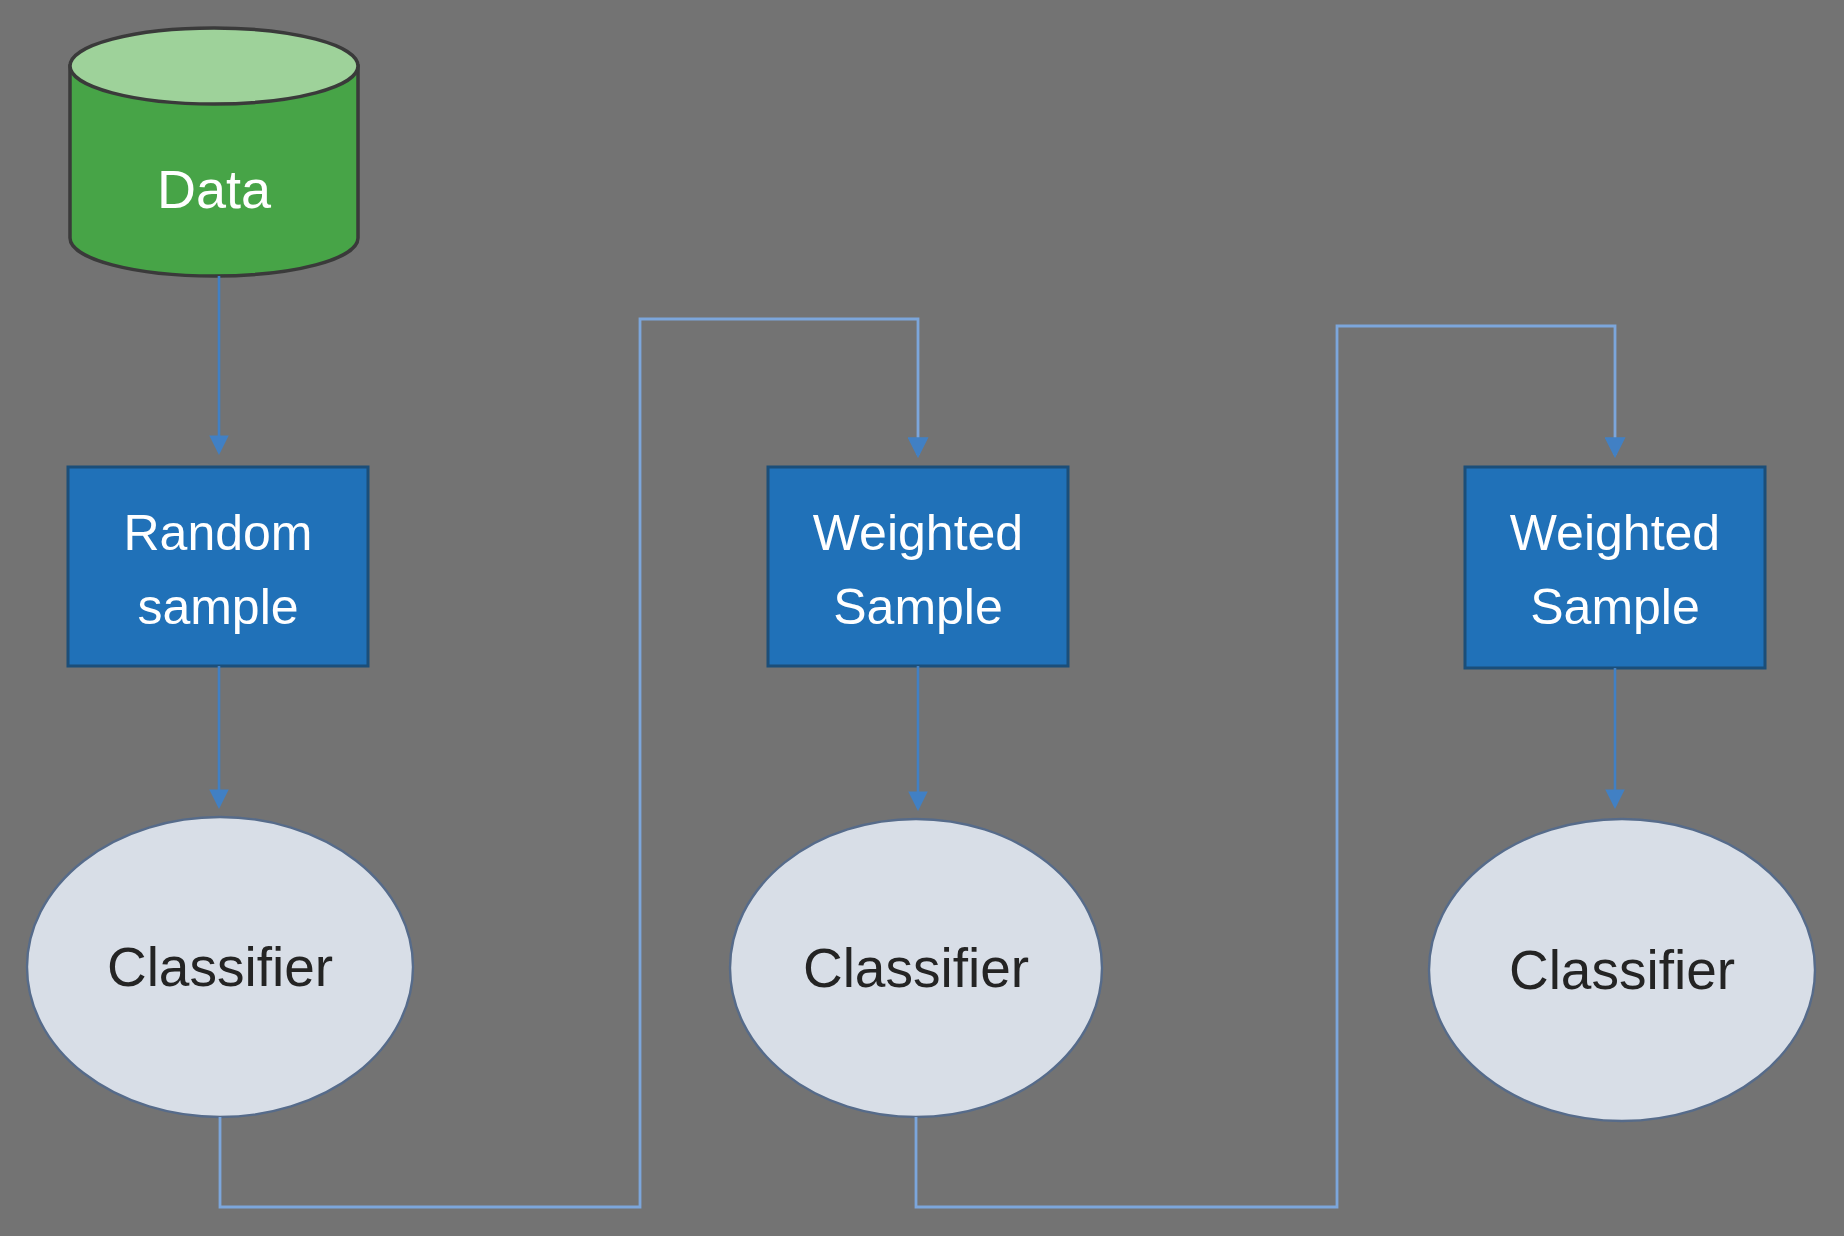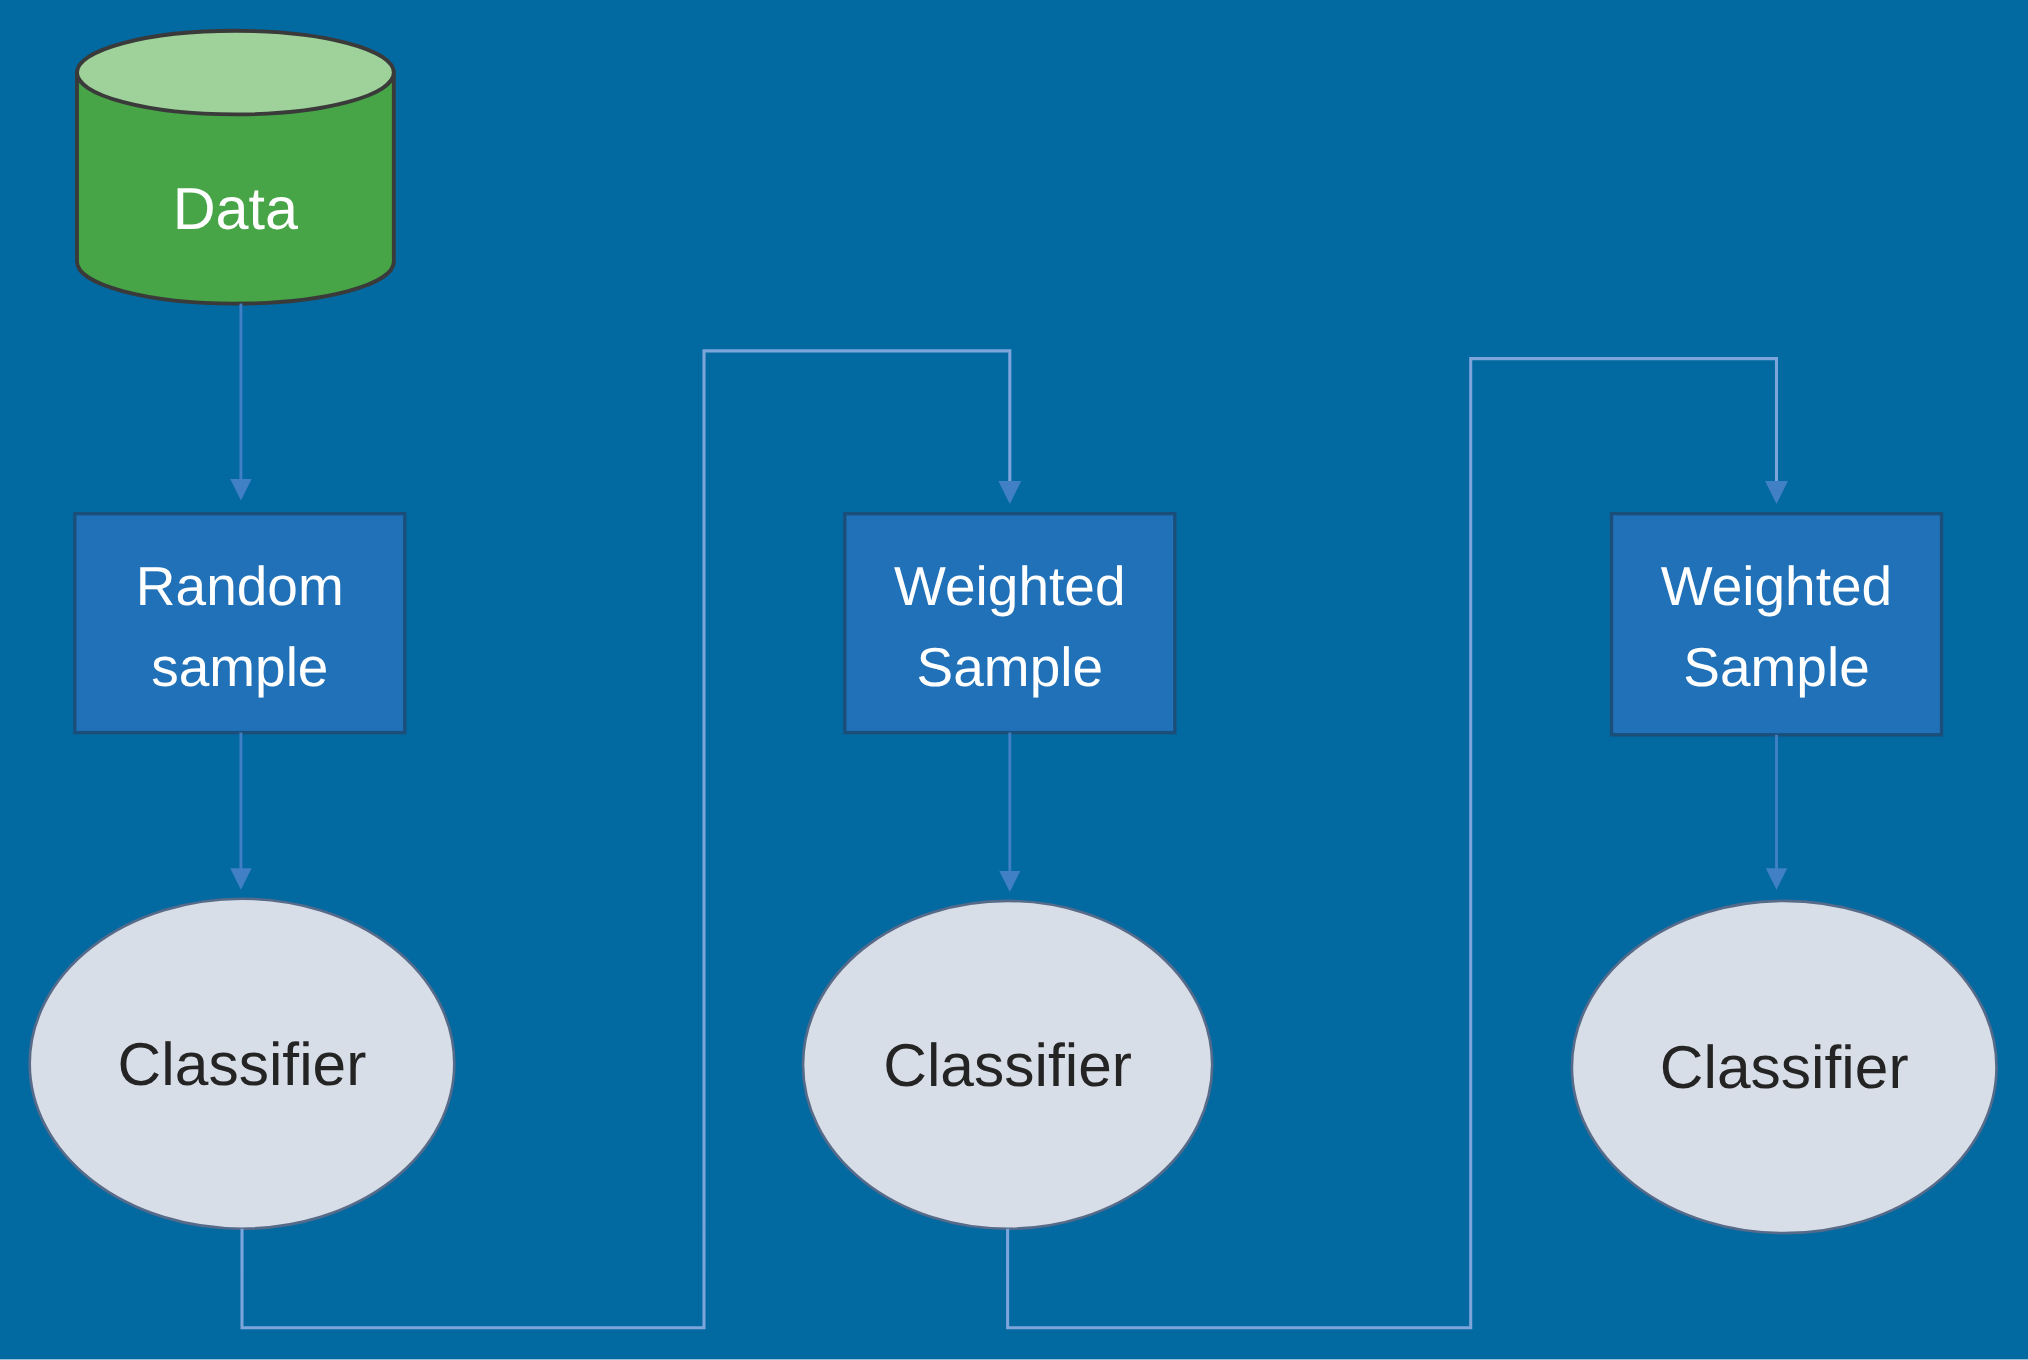--- a/index.html
+++ b/index.html
@@ -3,21 +3,21 @@
 <meta charset="utf-8">
 <style>
   html, body {
     margin: 0;
     padding: 0;
     background: #ffffff;
   }
   .stage {
     width: 1844px;
     height: 1236px;
-    background: #0369a1;
+    background: #737373;
     position: relative;
     overflow: hidden;
   }
   svg {
     display: block;
     font-family: "Liberation Sans", "DejaVu Sans", sans-serif;
   }
   .node-label-light {
     font-size: 54px;
     font-weight: 400;

